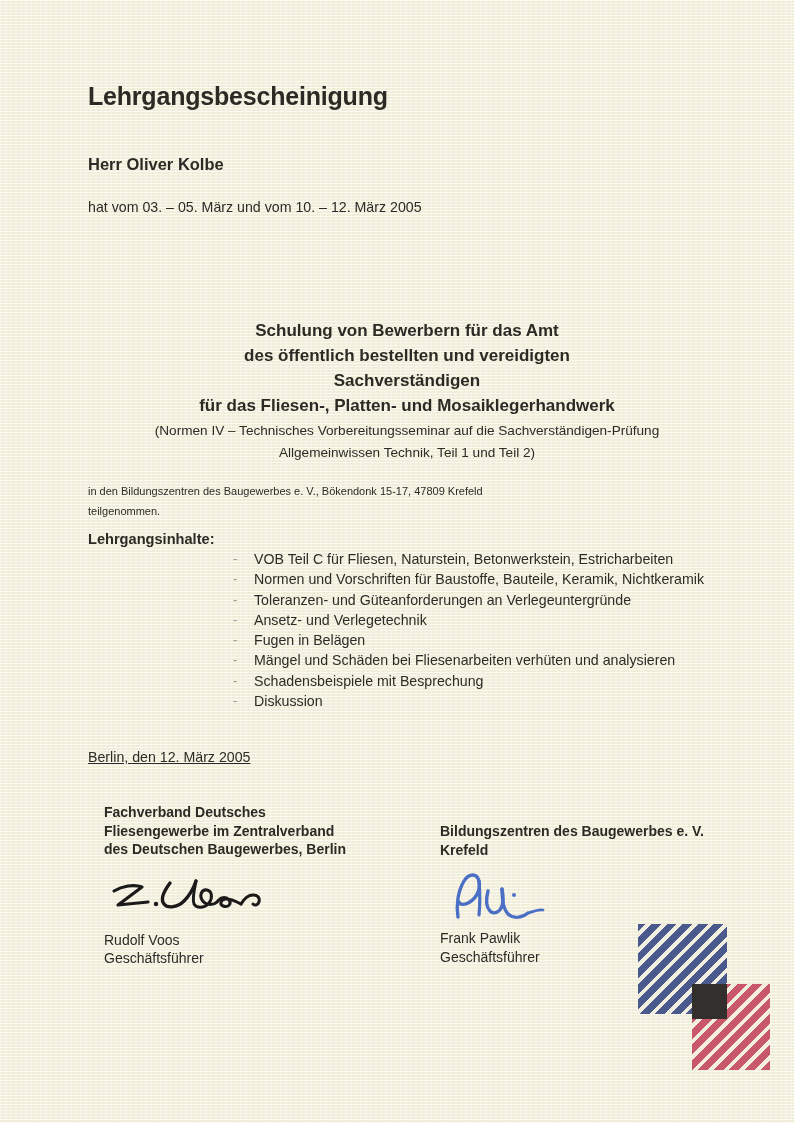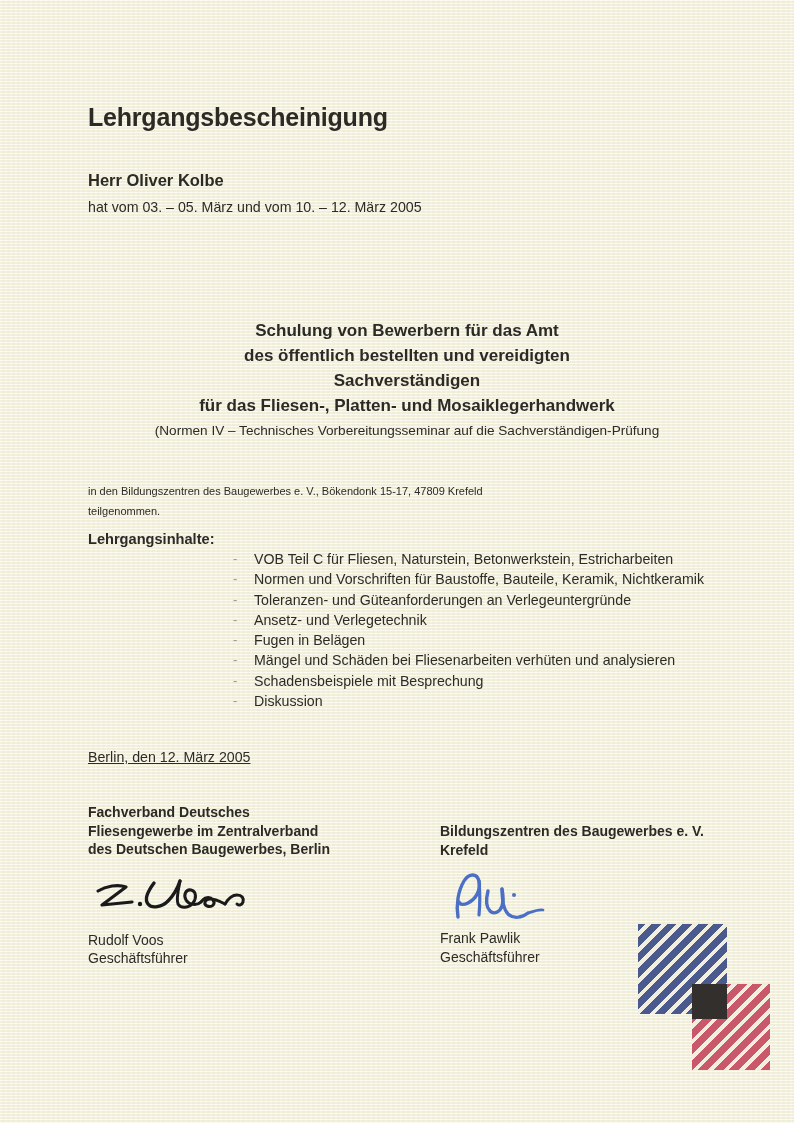--- a/index.html
+++ b/index.html
@@ -30,31 +30,29 @@
   }
 
   .doc-title {
     position: absolute;
     left: 88px;
     top: 82px;
     font-size: 25px;
     font-weight: bold;
     letter-spacing: -0.2px;
     color: #2b2a25;
-    margin-top: 21px;
   }
 
   .recipient {
     position: absolute;
     left: 88px;
     top: 155px;
     font-size: 16.5px;
     font-weight: bold;
     color: #2b2a25;
-    margin-top: 16px;
   }
 
   .attendance {
     position: absolute;
     left: 88px;
     top: 197px;
     font-size: 14.2px;
     line-height: 20px;
     color: #2c2b26;
   }
@@ -129,21 +127,21 @@
     font-size: 14.2px;
     color: #2c2b26;
     text-decoration: underline;
   }
 
   .sig-col {
     position: absolute;
     font-size: 14px;
     color: #2c2b26;
   }
-  .sig-left  { left: 88px;  top: 803px; width: 290px; }
+  .sig-left  { left: 104px;  top: 803px; width: 290px; }
   .sig-right { left: 440px; top: 822px; width: 300px; }
 
   .sig-org {
     font-weight: bold;
     font-size: 14px;
     line-height: 18.5px;
     color: #2b2a25;
   }
   .sig-org div { white-space: nowrap; }
 
@@ -203,20 +201,21 @@
   <div class="attendance">
     <div>hat vom 03. – 05. März und vom 10. – 12. März 2005</div>
   </div>
 
   <div class="course-block">
     <div class="ct">Schulung von Bewerbern für das Amt</div>
     <div class="ct">des öffentlich bestellten und vereidigten</div>
     <div class="ct">Sachverständigen</div>
     <div class="ct">für das Fliesen-, Platten- und Mosaiklegerhandwerk</div>
     <div class="cs">(Normen IV – Technisches Vorbereitungsseminar auf die Sachverständigen-Prüfung</div>
+    <div class="cs">Allgemeinwissen Technik, Teil 1 und Teil 2)</div>
   </div>
 
   <div class="venue">
     <div>in den Bildungszentren des Baugewerbes e. V., Bökendonk 15-17, 47809 Krefeld</div>
     <div>teilgenommen.</div>
   </div>
 
   <div class="contents-label">Lehrgangsinhalte:</div>
 
   <div class="contents-list">

